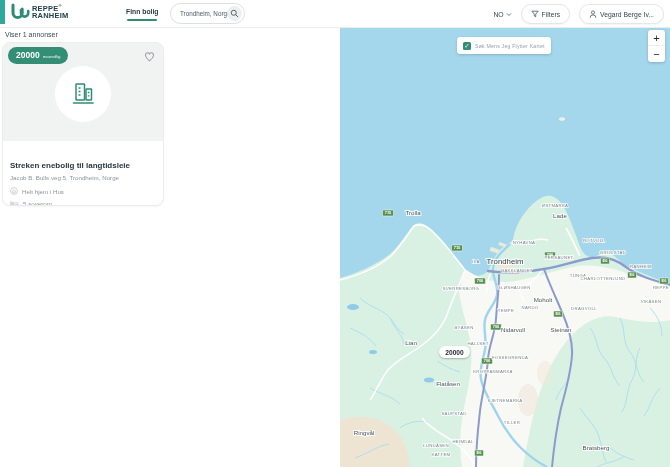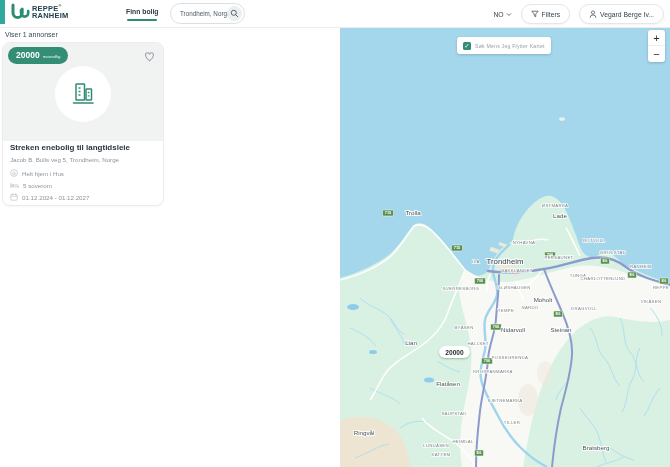--- a/index.html
+++ b/index.html
@@ -32,21 +32,21 @@
   .card{position:absolute;left:2px;top:14px;width:162px;height:164px;border-radius:8px;
     border:1px solid #ececec;background:#fff;overflow:hidden;box-shadow:0 1px 2px rgba(0,0,0,.04)}
   .card-img{position:relative;height:98px;background:#f1f2f2}
   .price-badge{position:absolute;left:5px;top:4px;background:#348d75;color:#fff;border-radius:10px;
     height:17px;display:flex;align-items:baseline;gap:3px;padding:0 8px;line-height:17px}
   .price-badge .amount{font-size:8.5px;font-weight:bold}
   .price-badge .period{font-size:4.4px;opacity:.9}
   .fav-btn{position:absolute;right:7px;top:6px;width:13px;height:13px}
   .img-circle{position:absolute;left:50%;top:52%;transform:translate(-50%,-50%);width:56px;height:56px;
     border-radius:50%;background:#fff;display:flex;align-items:center;justify-content:center}
-  .card-body{padding:2px 7px 0 7px}
+  .card-body{padding:20px 7px 0 7px}
   .card-title{font-size:8px;font-weight:bold;color:#273642;margin-bottom:4px}
   .card-address{font-size:6.2px;color:#8d959d;margin-bottom:6px}
   .attr-row{display:flex;align-items:center;gap:4px;font-size:6.2px;color:#8d959d;margin-bottom:4.5px}
   .attr-row svg{flex:0 0 auto}
 
   
   .map{position:absolute;left:340px;top:28px;width:330px;height:439px;overflow:hidden;background:#a4d7ec}
   .map svg.base{position:absolute;left:0;top:0}
   .map-toggle{position:absolute;left:117px;top:9px;height:17px;background:#fff;border-radius:3px;
     box-shadow:0 1px 3px rgba(0,0,0,.18);display:flex;align-items:center;gap:4px;padding:0 6px}

